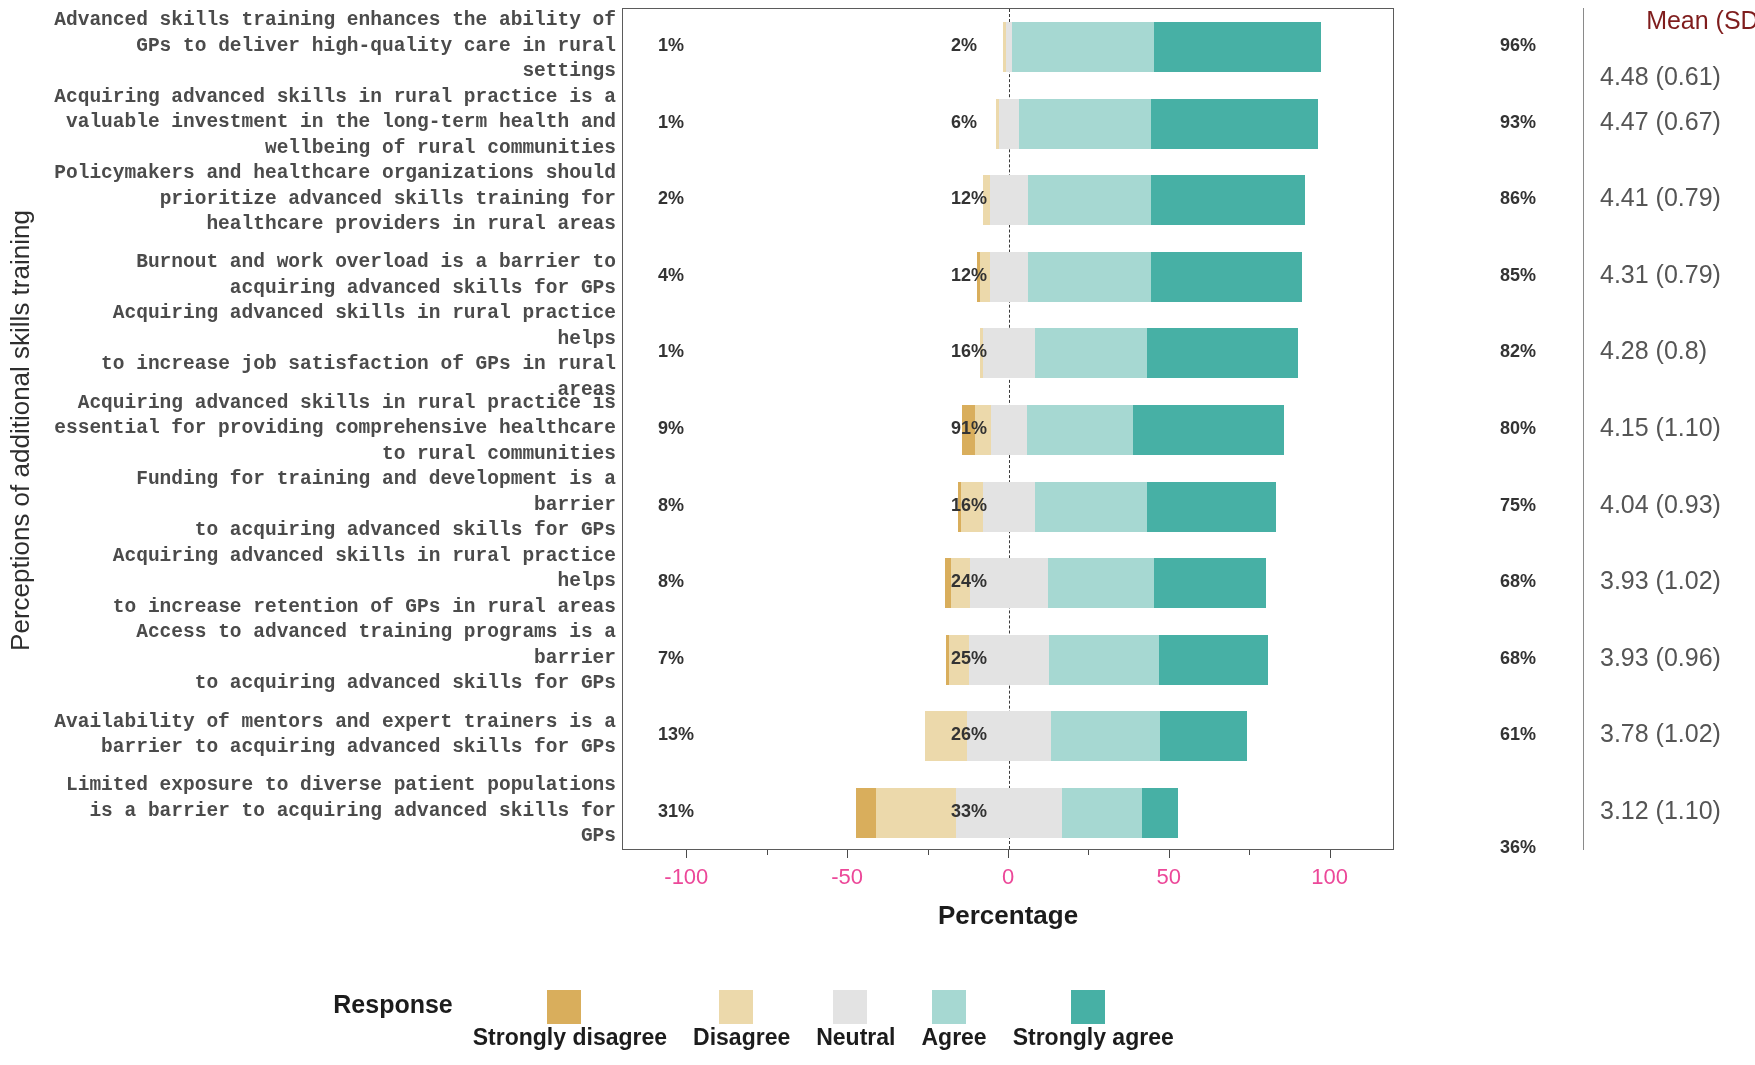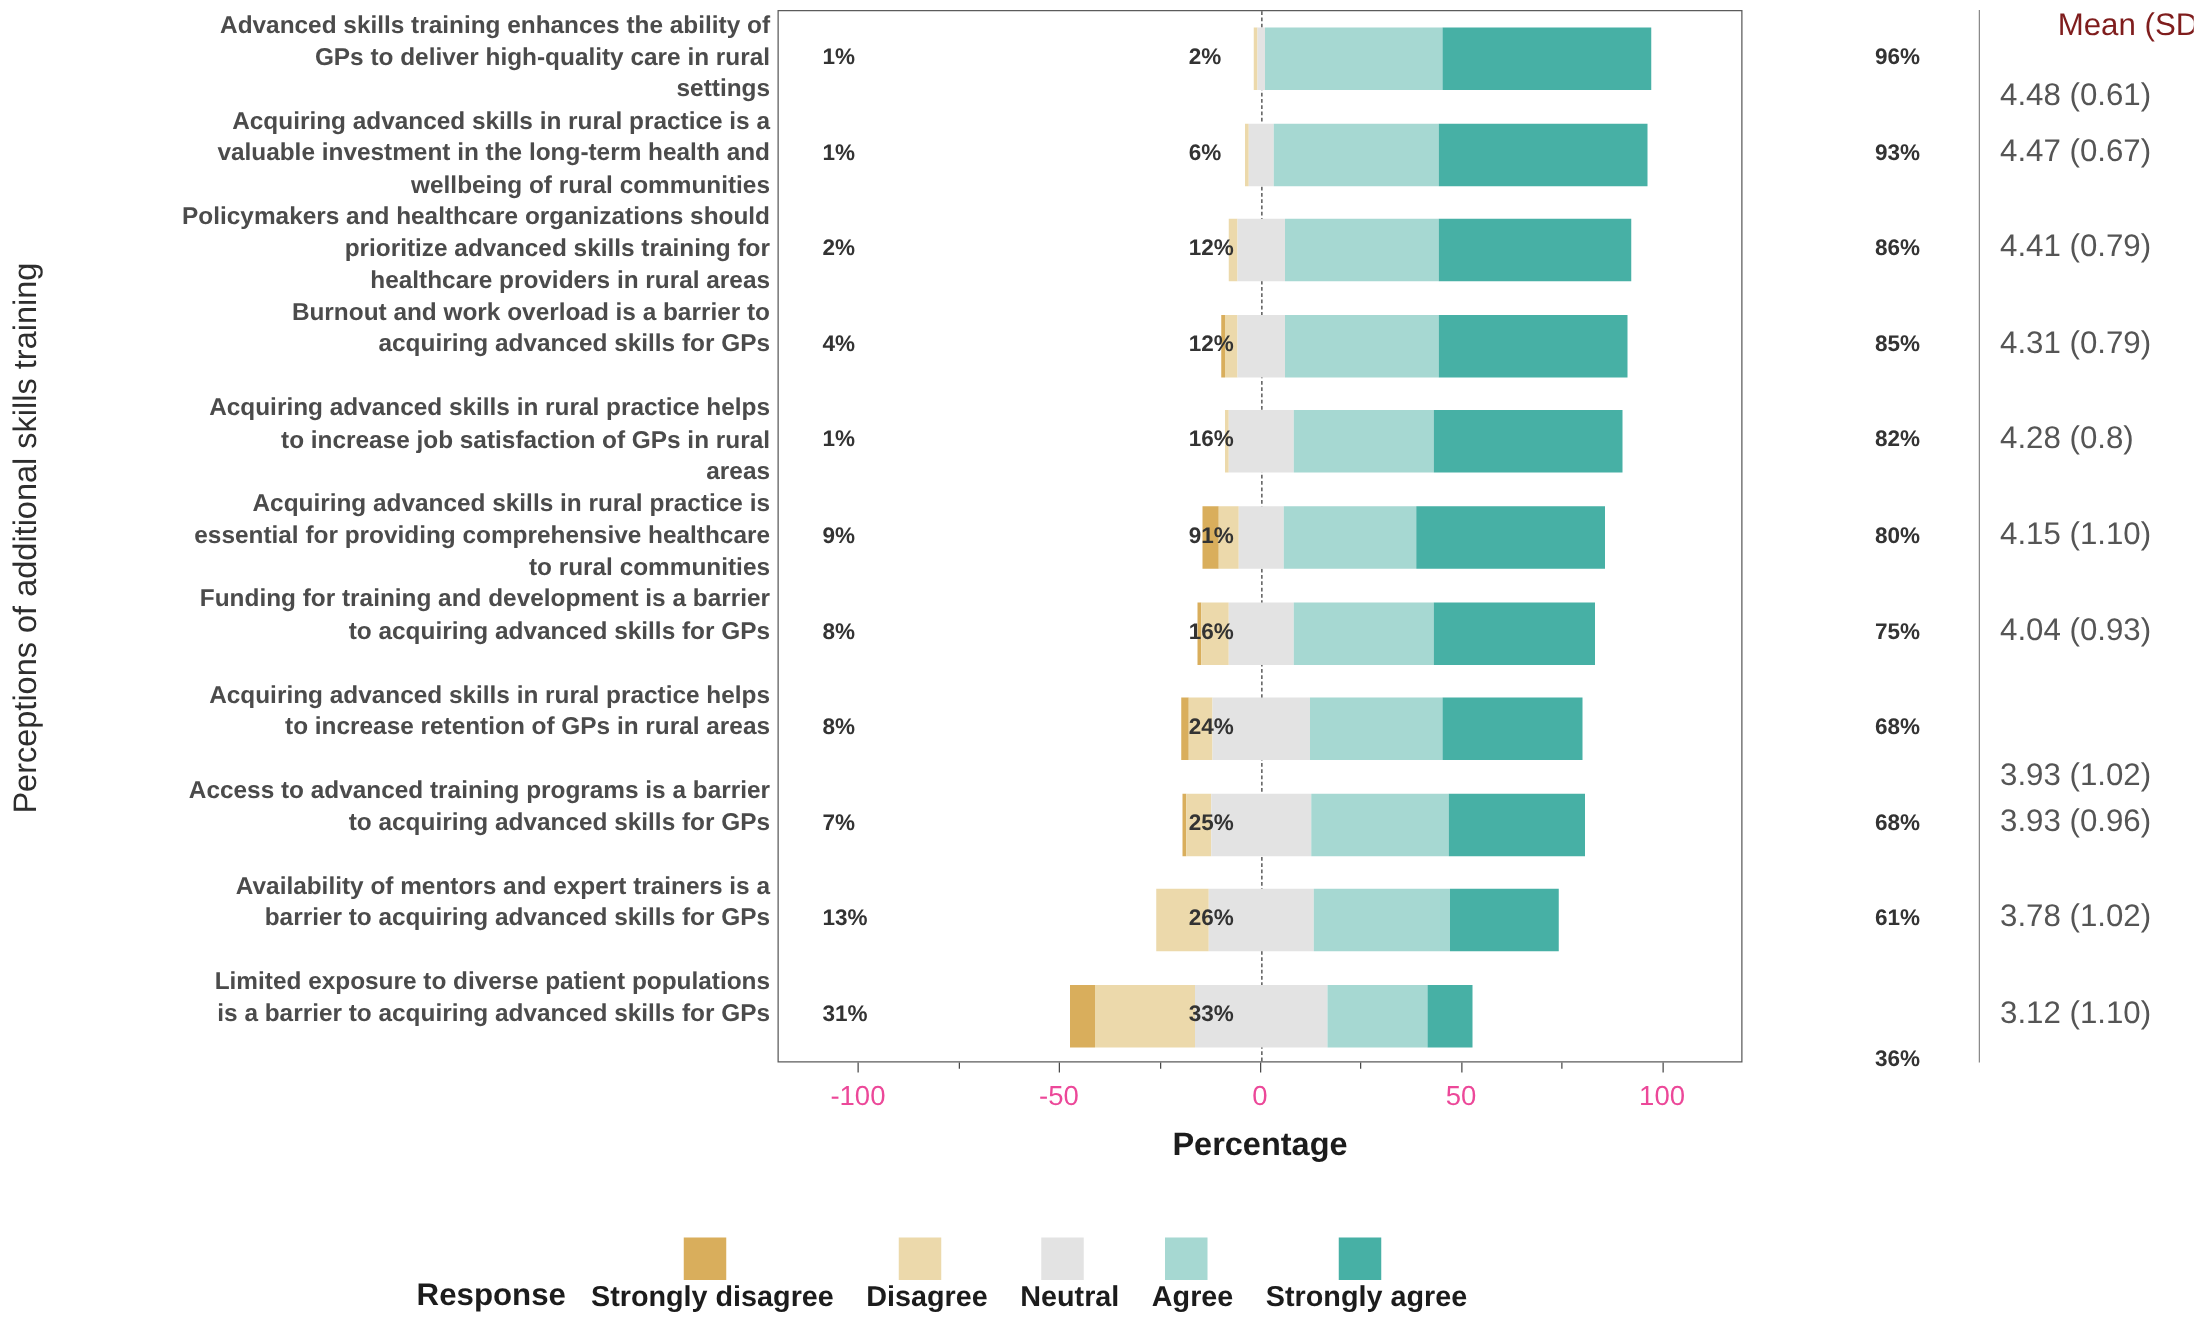--- a/index.html
+++ b/index.html
@@ -13,21 +13,21 @@
   }
   .ytitle span{
     transform:rotate(-90deg);white-space:nowrap;
     font-size:26px;color:#2e2e2e;font-family:"Liberation Sans",sans-serif;
   }
 
   
   .labels{position:absolute;left:44px;top:18px;width:578px;height:830px;}
   .label-row{
     position:absolute;left:0;width:578px;
-    display:flex;align-items:flex-start;justify-content:flex-end;
+    display:flex;align-items:center;justify-content:flex-end;font-family:Liberation Mono, monospace;
   }
   .label-row .txt{
     text-align:right;font-weight:bold;font-size:19.5px;line-height:25.5px;
     color:#4b4b4b;padding-right:6px;
   }
 
   
   .panel{
     position:absolute;left:622px;top:8px;width:772px;height:842px;
     border:1.6px solid #5b5b5b;background:#ffffff;box-sizing:border-box;
@@ -72,21 +72,21 @@
     transform:translateX(-50%);white-space:nowrap;
   }
   .xtitle{
     position:absolute;left:622px;top:900px;width:772px;text-align:center;
     font-size:26px;font-weight:bold;color:#1c1c1c;
   }
 
   
   .legend{
     position:absolute;left:0;top:990px;width:1533px;
-    display:flex;align-items:flex-end;justify-content:center;gap:0px;
+    display:flex;align-items:flex-start;justify-content:center;gap:0px;
   }
   .legend-title{
     font-size:25px;font-weight:bold;color:#1c1c1c;margin-right:20px;
   }
   .legend-item{display:flex;align-items:center;margin-right:26px;flex-direction:column;}
   .swatch{width:34px;height:34px;margin-right:11px;display:inline-block;}
   .legend-label{font-size:23px;font-weight:bold;color:#1c1c1c;white-space:nowrap;}
 </style>
 </head>
 <body>
@@ -247,21 +247,21 @@
 
   <div class="meansd" id="meansd">
     <div class="meansd-head">Mean (SD)</div>
   <div class="meansd-val" style="top: 30.2727px; margin-top: 32px;">4.48 (0.61)</div>
       <div class="meansd-val" style="top: 106.818px;">4.47 (0.67)</div>
       <div class="meansd-val" style="top: 183.364px;">4.41 (0.79)</div>
       <div class="meansd-val" style="top: 259.909px;">4.31 (0.79)</div>
       <div class="meansd-val" style="top: 336.455px;">4.28 (0.8)</div>
       <div class="meansd-val" style="top: 413px;">4.15 (1.10)</div>
       <div class="meansd-val" style="top: 489.545px;">4.04 (0.93)</div>
-      <div class="meansd-val" style="top: 566.091px; margin-top: 40px;">3.93 (1.02)</div>
+      <div class="meansd-val" style="top: 566.091px;">3.93 (1.02)</div>
       <div class="meansd-val" style="top: 642.636px;">3.93 (0.96)</div>
       <div class="meansd-val" style="top: 719.182px;">3.78 (1.02)</div>
       <div class="meansd-val" style="top: 795.727px;">3.12 (1.10)</div>
     </div>
 
   <div class="xaxis" id="xaxis">
       <div class="xtick" style="left: 64.3333px;"></div>
       <div class="xminor" style="left: 144.75px;"></div>
       <div class="xtick" style="left: 225.167px;"></div>
       <div class="xminor" style="left: 305.583px;"></div>

